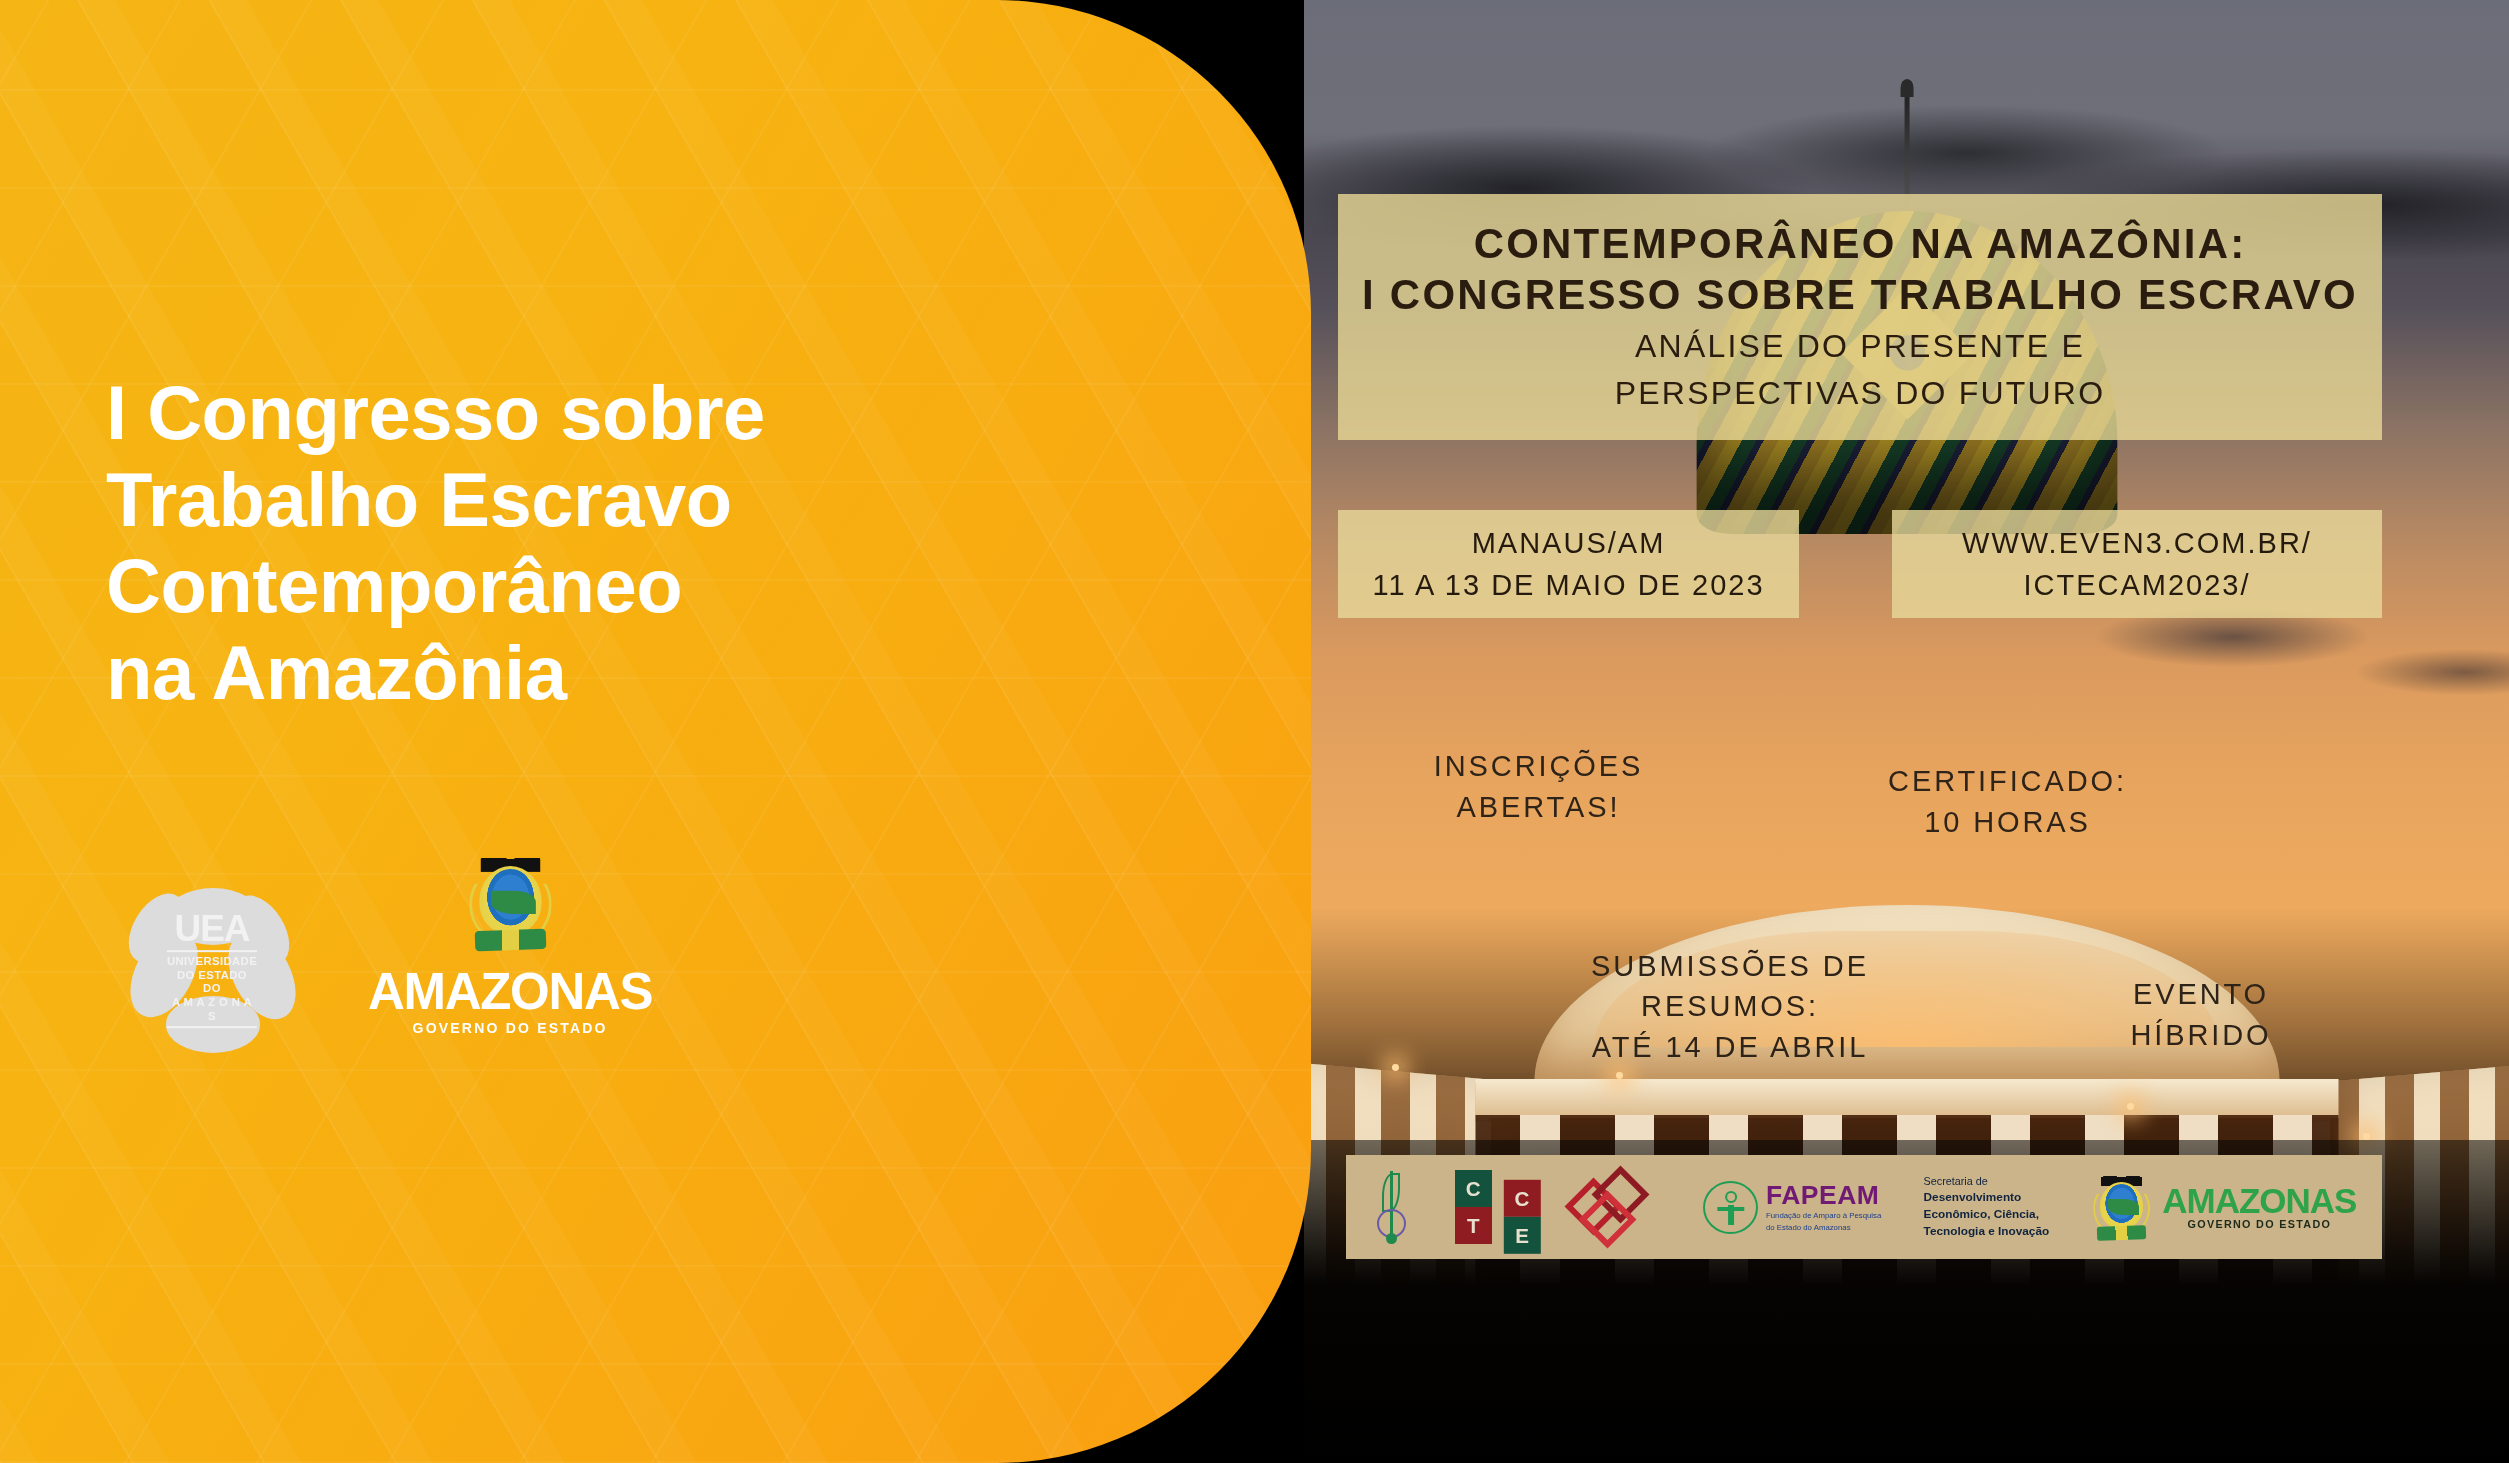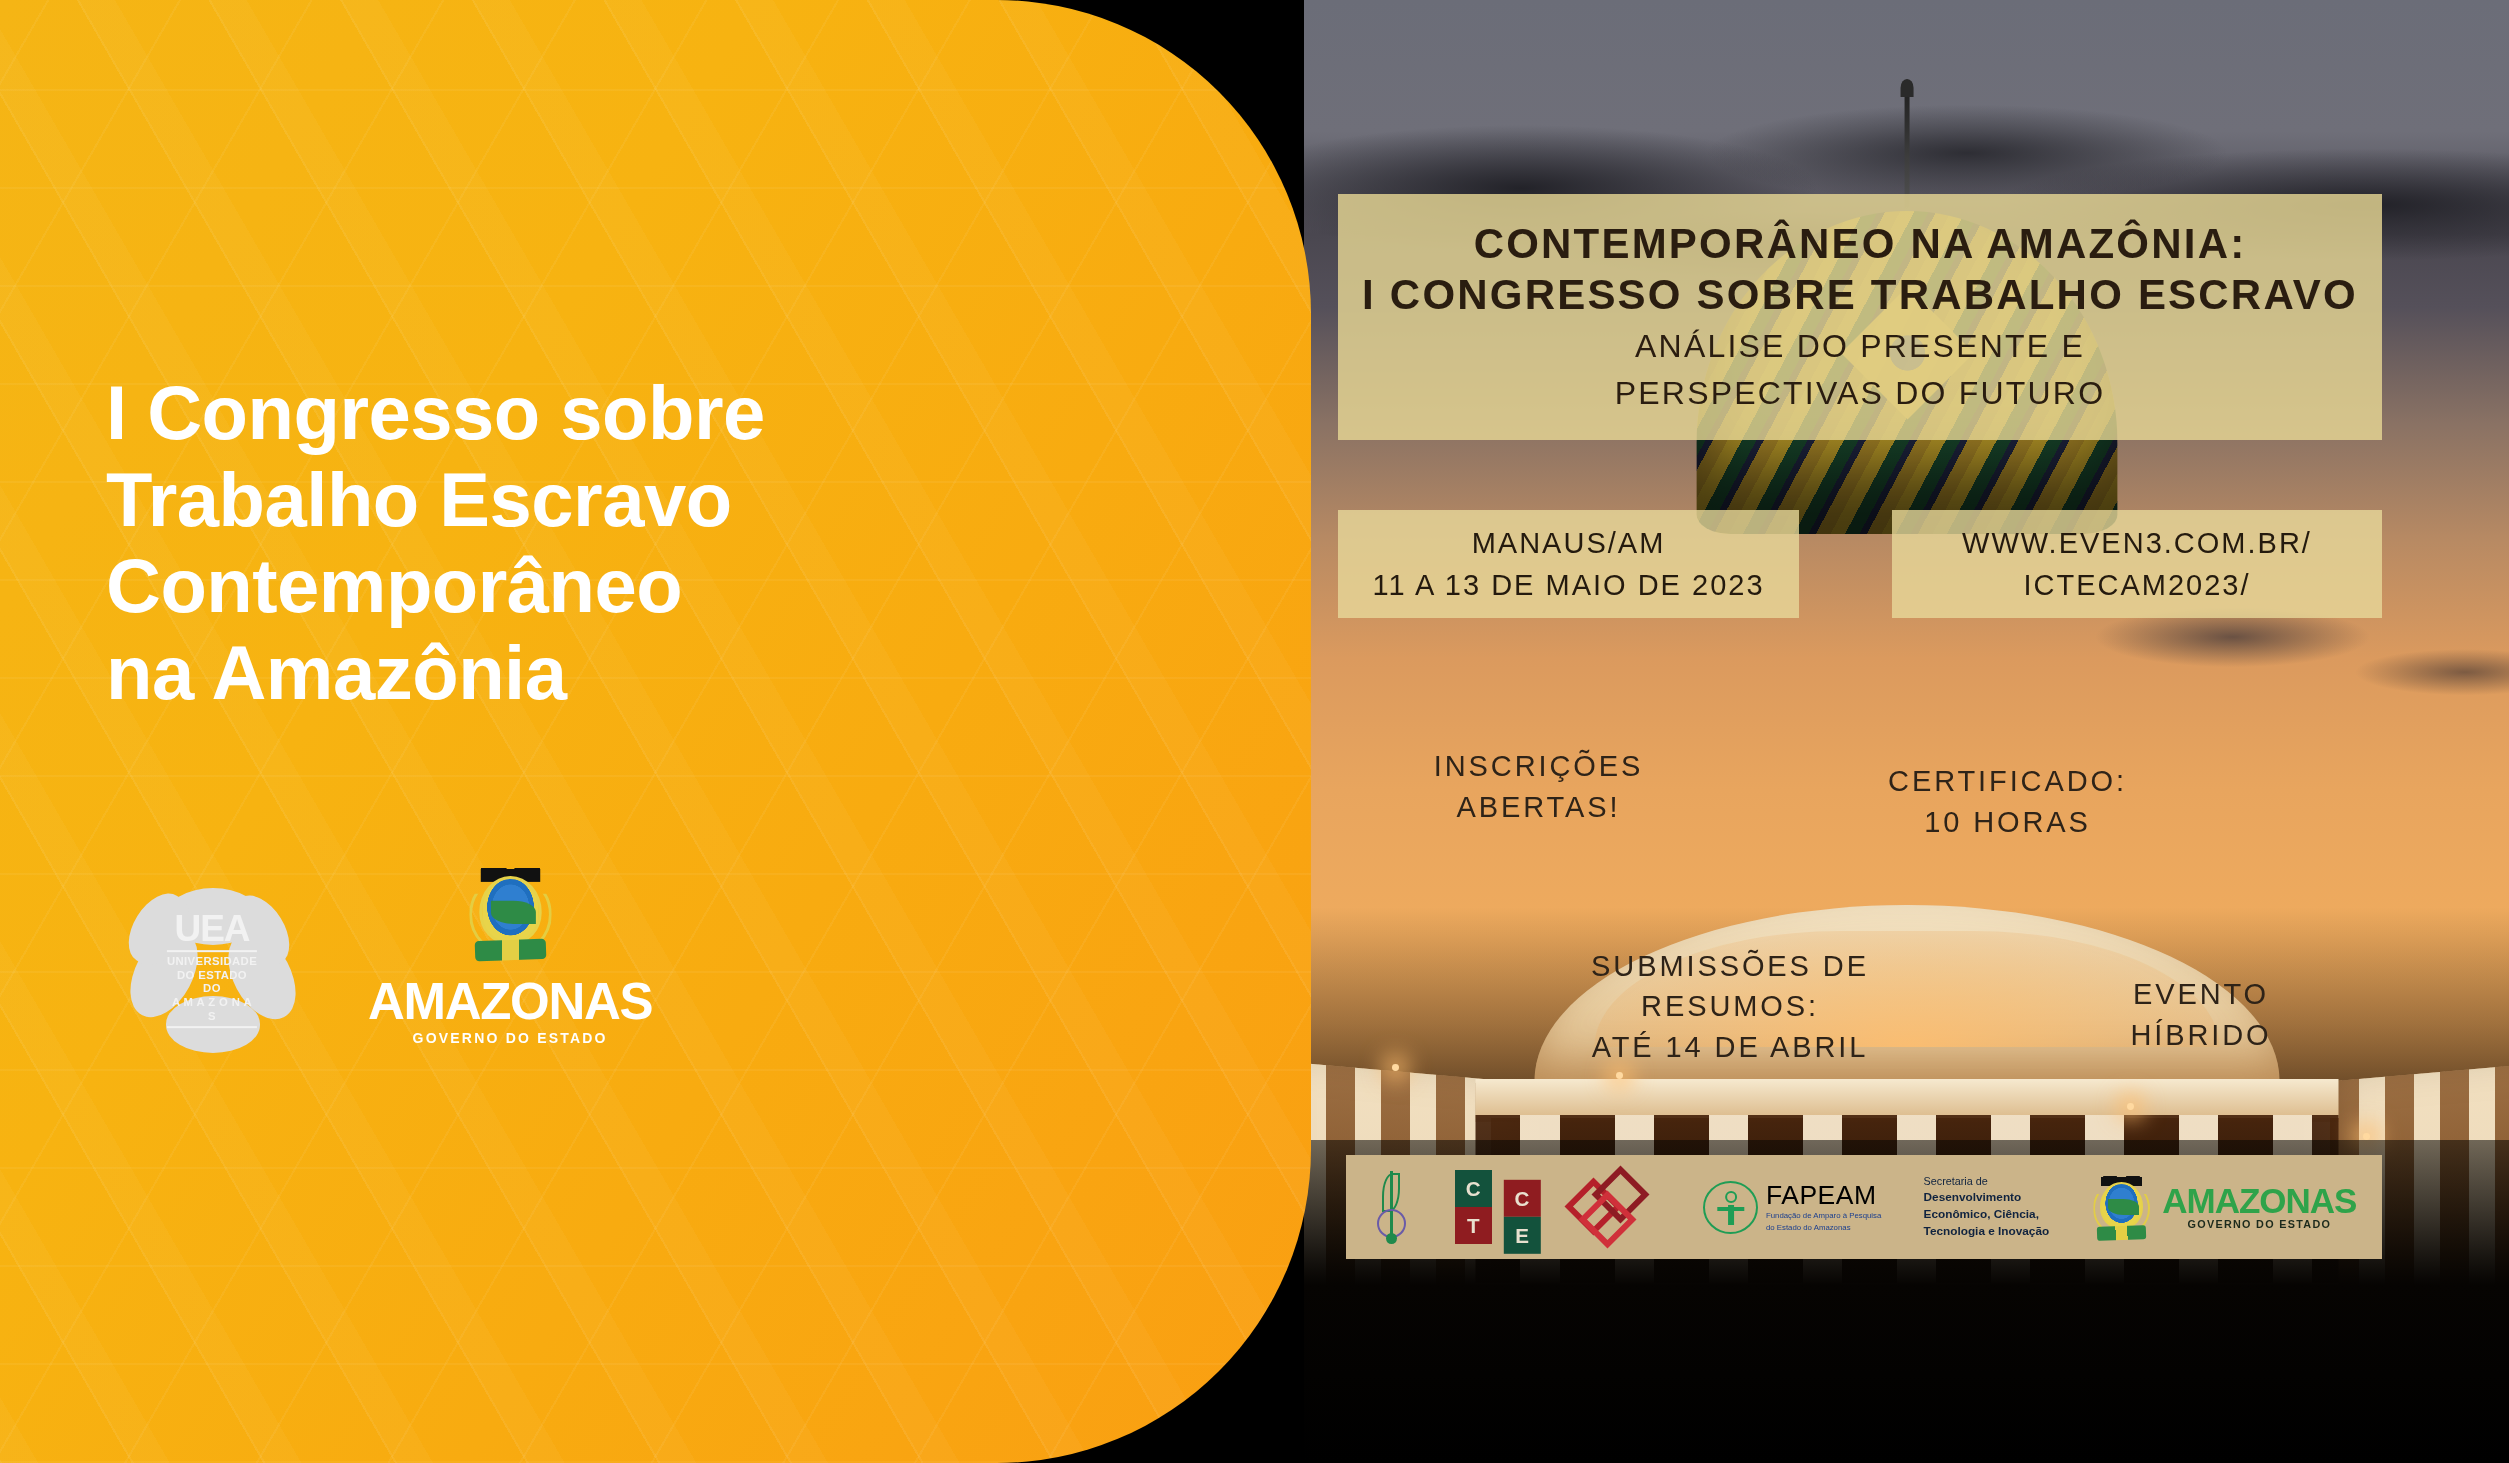--- a/index.html
+++ b/index.html
@@ -268,21 +268,21 @@
     width:11.8px; height:11.8px; border-radius:50%; border:2.9px solid #1f9d55;
   }
   .fap-mark .body{
     position:absolute; left:50%; top:24.5px; transform:translateX(-50%);
     width:5.9px; height:19.6px; background:#1f9d55;
   }
   .fap-mark .arms{
     position:absolute; left:50%; top:26.5px; transform:translateX(-50%);
     width:27.4px; height:3.9px; background:#1f9d55;
   }
-  .fap-txt .fap-name{ color:#000000; font-weight:normal; font-size:26.5px; letter-spacing:0.5px; line-height:1; }
+  .fap-txt .fap-name{ color:#701a75; font-weight:bold; font-size:26.5px; letter-spacing:0.5px; line-height:1; }
   .fap-txt .fap-sub{ color:#1b3f8f; font-size:7.8px; line-height:1.2; margin-top:2.9px; }
 
   
   .sp-sec{ color:#10233f; font-size:11.8px; line-height:1.45; }
   .sp-sec .light{ font-weight:normal; font-size:10.8px; }
   .sp-sec .bold{ font-weight:bold; }
 
   
   .sp-gov{ display:flex; align-items:center; gap:9.8px; }
   .sp-gov .amz-word{ color:#2fa34a; font-weight:bold; font-size:35px; letter-spacing:-1px;
@@ -340,21 +340,21 @@
     font-family:"Liberation Sans Narrow","Liberation Sans", sans-serif;
     font-weight:bold;
     font-size:76px;
     line-height:1.14;
     letter-spacing:-0.5px;
   }
   .headline span{ display:block; }
 
   .logos{
     position:absolute; left:125px; top:882px;
-    display:flex; align-items:center; gap:69px;
+    display:flex; gap:69px;
   }
 
   
   .uea{ position:relative; width:174px; height:174px; }
   .uea .sw{
     position:absolute; width:94px; height:57px;
     background:#dcdcdc; border-radius:47px/28px;
   }
   .uea .sw1{ left:41px; top:5.9px;  transform:rotate(0deg); }
   .uea .sw2{ left:90px; top:65px; transform:rotate(62deg); }

